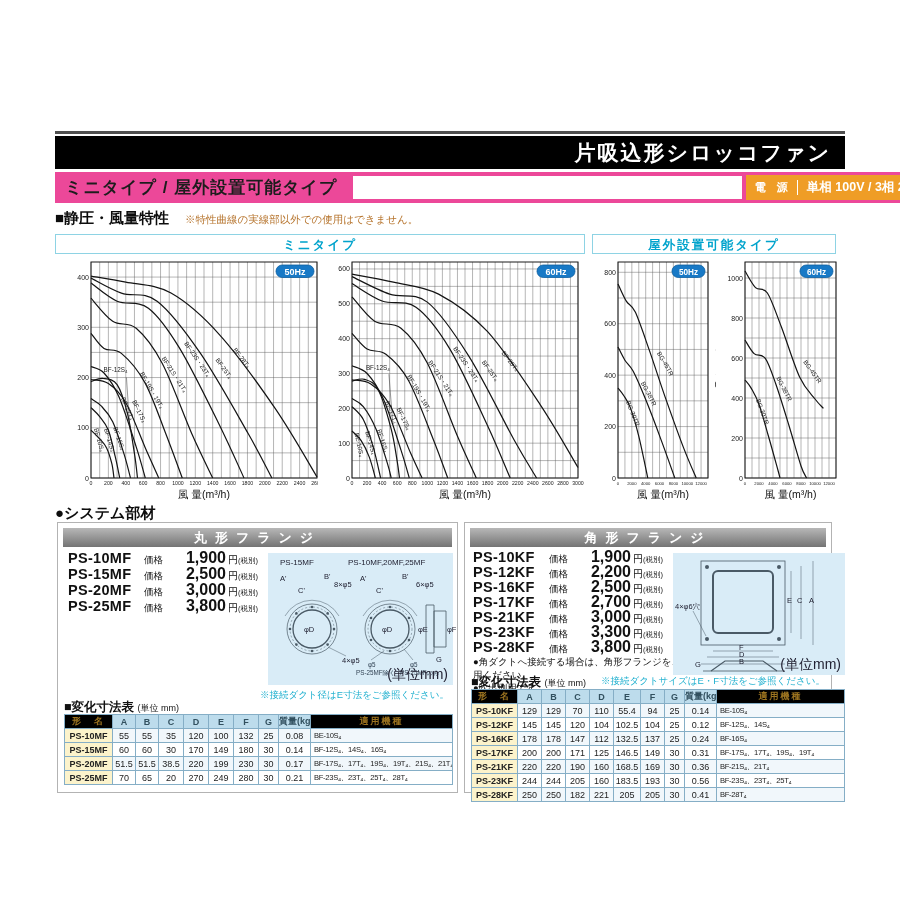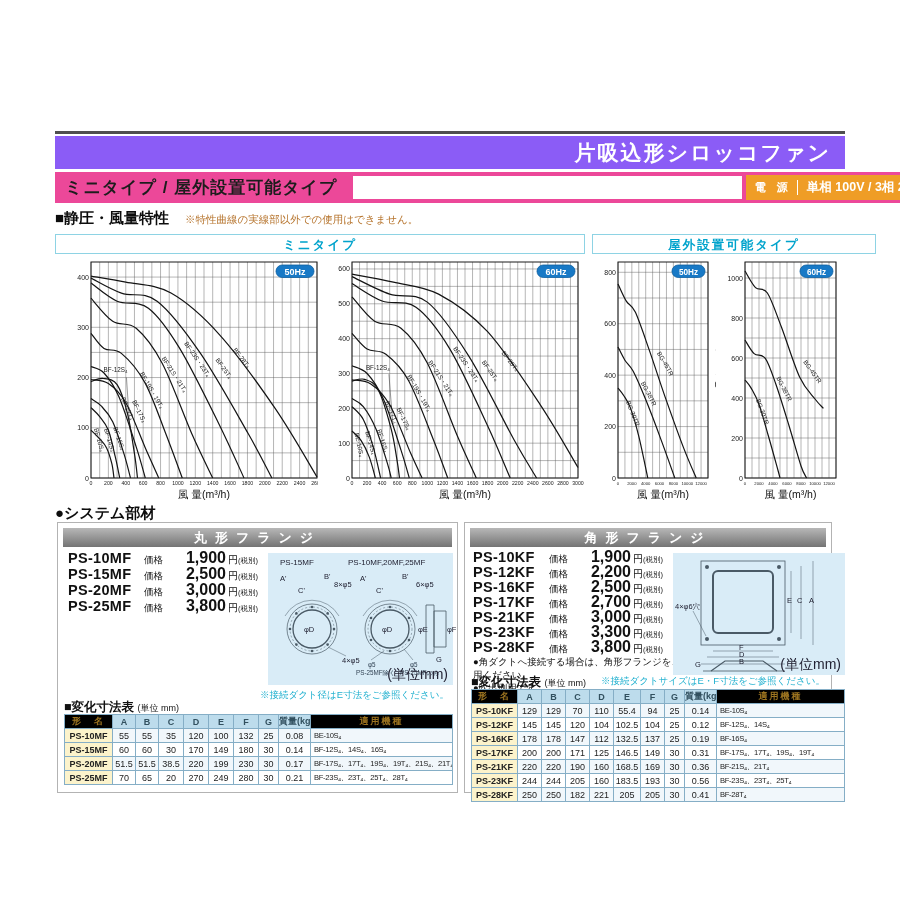--- a/index.html
+++ b/index.html
@@ -1,20 +1,20 @@
 <!DOCTYPE html>
 <html><head>
 <meta charset="utf-8">
 <style>
   html,body{margin:0;padding:0;background:#fff;}
   .page{position:relative;width:900px;height:900px;background:#ffffff;overflow:hidden;
         font-family:"Liberation Sans",sans-serif;color:#111;}
   .abs{position:absolute;}
   .toprule{left:55px;top:131px;width:790px;height:3px;background:#4f4f4f;}
-  .hdr{left:55px;top:136px;width:790px;height:33px;background:#8b5cf6;color:#fff;font-weight:bold;
+  .hdr{left:55px;top:136px;width:790px;height:33px;background:#000000;color:#fff;font-weight:bold;
        font-size:21px;line-height:33px;text-align:right;padding-right:14px;box-sizing:border-box;letter-spacing:2px;}
   .banner{left:55px;top:172px;width:884px;height:31px;background:#ec4899;display:flex;align-items:center;box-sizing:border-box;}
   .banner-title{font-size:17px;font-weight:bold;color:#1d1d1d;padding-left:10px;white-space:nowrap;letter-spacing:1px;}
   .banner-white{flex:1;background:#fff;height:23px;margin:0 4px 0 16px;}
   .power{display:flex;align-items:center;background:#ef9d26;height:25px;margin-right:3px;padding:0 9px;color:#fff;font-weight:bold;white-space:nowrap;}
   .power-label{font-size:11px;letter-spacing:4px;}
   .power-div{width:1px;height:15px;background:#fff;margin:0 9px 0 5px;}
   .power-val{font-size:12.5px;}
   .sec-heading{font-size:15px;font-weight:bold;color:#0d0d0d;white-space:nowrap;}
   .sec-note{font-size:10.5px;color:#b5722a;font-weight:normal;margin-left:16px;}
@@ -77,21 +77,21 @@
       <span class="power-val">単相 100V / 3相 200V</span>
     </span>
   </div>
 
   <div class="abs ctitle" style="left:55px;top:234px;width:530px;">ミニタイプ</div>
 
   <div class="abs sec-heading" style="left:55px;top:209px;display:flex;align-items:baseline;">
     <span>■静圧・風量特性</span>
     <span class="sec-note">※特性曲線の実線部以外での使用はできません。</span>
   </div>
-  <div class="abs ctitle" style="left:592px;top:234px;width:284px;">屋外設置可能タイプ</div>
+  <div class="abs ctitle" style="left:592px;top:234px;width:244px;">屋外設置可能タイプ</div>
 
   <div class="abs ylab" style="left:57px;top:342px;">
     <span class="k">静</span>
     <span class="k">圧</span>
     <span class="u">(Pa)</span>
   </div>
   <div class="abs ylab" style="left:317px;top:342px;">
     <span class="k">静</span>
     <span class="k">圧</span>
     <span class="u">(Pa)</span>
@@ -752,21 +752,21 @@
             </tr>
             <tr>
               <td class="model-cell">PS-16KF</td>
               <td>178</td>
               <td>178</td>
               <td>147</td>
               <td>112</td>
               <td>132.5</td>
               <td>137</td>
               <td>25</td>
-              <td>0.19</td>
+              <td>0.24</td>
               <td class="apply-cell">BF-16S₄</td>
             </tr>
             <tr>
               <td class="model-cell">PS-17KF</td>
               <td>200</td>
               <td>200</td>
               <td>171</td>
               <td>125</td>
               <td>146.5</td>
               <td>149</td>

